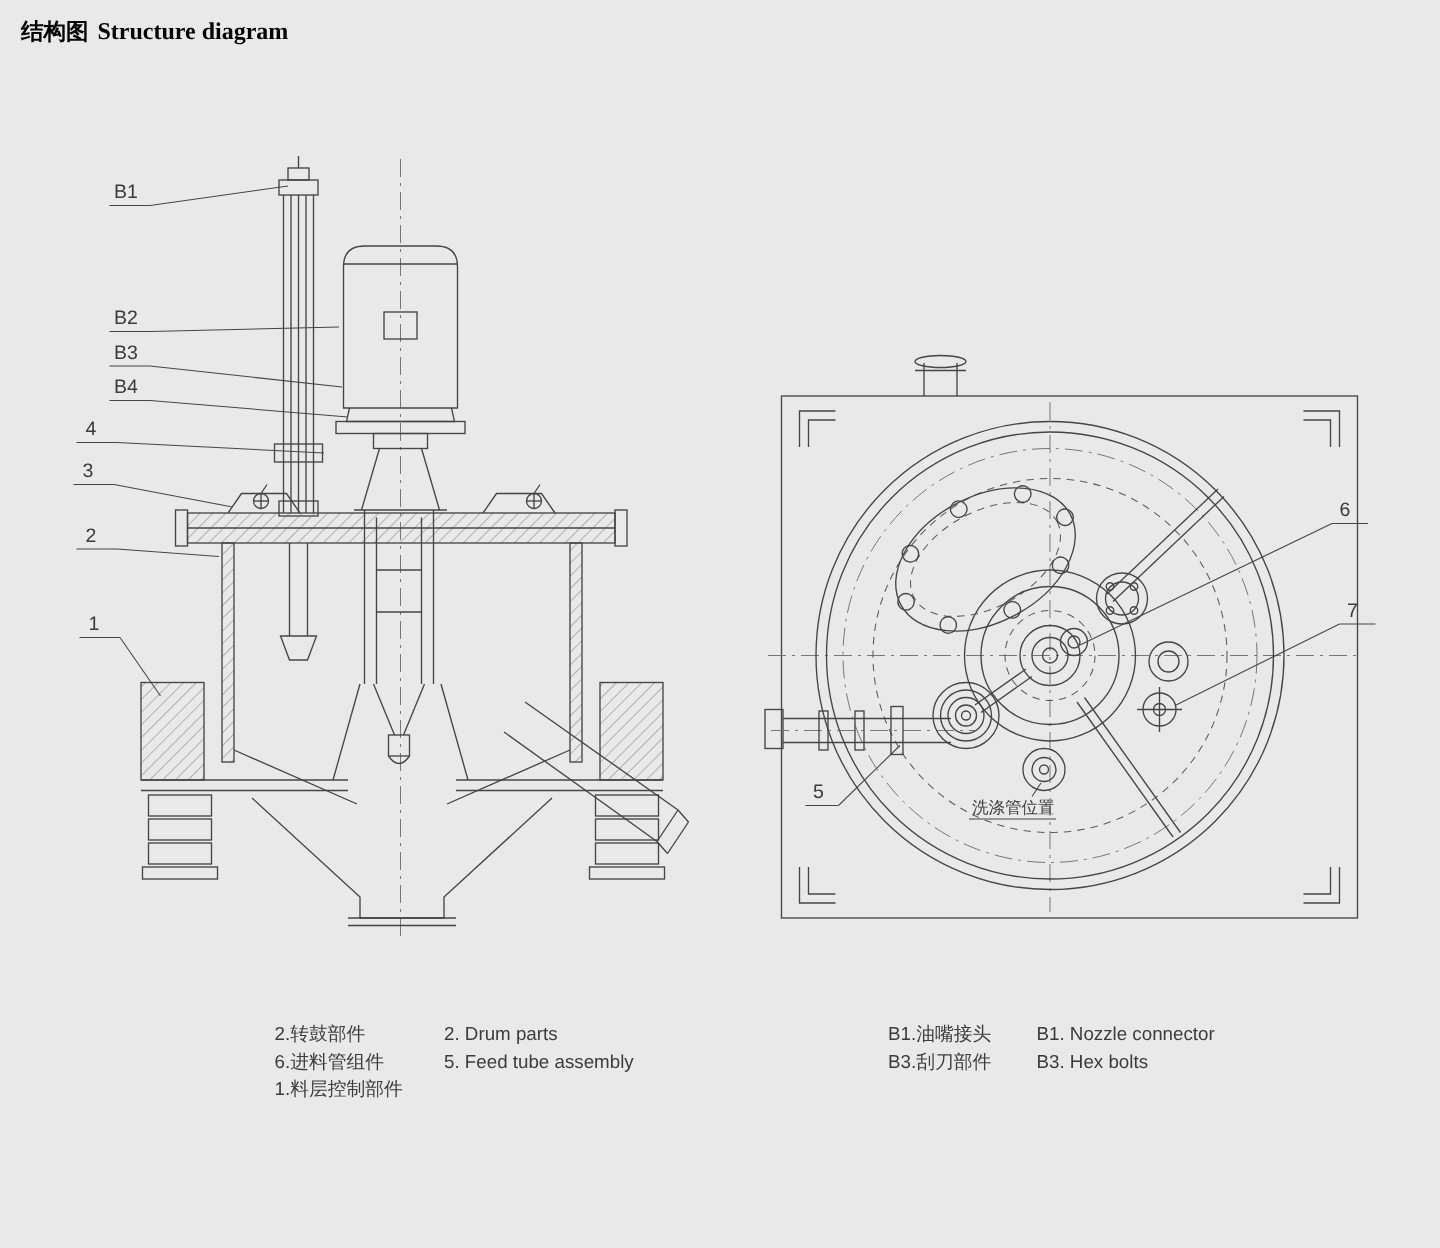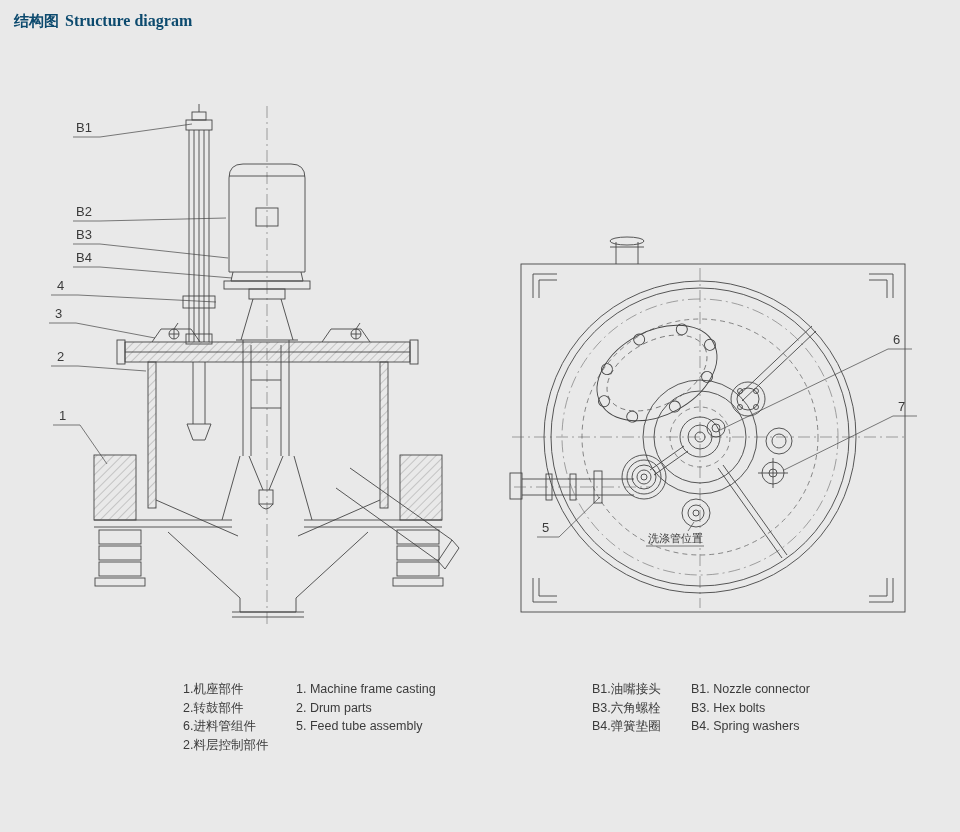--- a/index.html
+++ b/index.html
@@ -4,21 +4,21 @@
 <style>
   * { margin:0; padding:0; box-sizing:border-box; }
   html,body { width:960px; height:832px; }
   body {
     background:#e9e9e9;
     font-family:"Liberation Sans", sans-serif;
     position:relative;
     overflow:hidden;
     color:#3b3b3b;
   }
-  .title { position:absolute; left:14px; top:12px; font-weight:bold; font-size:15px; color:#0c4a6e; }
+  .title { position:absolute; left:14px; top:12px; font-weight:bold; font-size:15px; color:#000000; }
   .title .en { font-family:"Liberation Serif", serif; font-size:16px; margin-left:6px; }
   svg.drawing { position:absolute; left:0; top:0; }
   .ln { stroke:#454545; fill:none; stroke-width:0.9; }
   .cl { stroke-dasharray:12 4 2 4; stroke-width:0.6; stroke:#6a6a6a; }
   .dsh { stroke-dasharray:5 4; stroke-width:0.7; stroke:#5a5a5a; }
   .thin { stroke-width:0.7; stroke:#454545; }
   .lbl { fill:#3b3b3b; stroke:none; font-size:13px; font-family:"Liberation Sans", sans-serif; }
   .zh-small { font-size:11px; }
   .legend { position:absolute; top:680px; font-size:12.5px; line-height:18.6px; }
   .legend-parts { left:183px; }
@@ -309,42 +309,34 @@
     <line class="thin" x1="559" y1="537" x2="600" y2="497"></line>
 
     <text class="lbl zh-small" x="648" y="542">洗涤管位置</text>
     <line class="thin" x1="646" y1="546" x2="704" y2="546"></line>
     <line class="thin" x1="688" y1="531" x2="694" y2="522"></line>
   </g>
 </svg>
 
 <div class="legend legend-parts">
   <div class="row">
-    <span class="zh">1.机座部件</span>
-    <span class="en">1. Machine frame casting</span>
-  </div>
-  <div class="row">
     <span class="zh">2.转鼓部件</span>
     <span class="en">2. Drum parts</span>
   </div>
   <div class="row">
     <span class="zh">6.进料管组件</span>
     <span class="en">5. Feed tube assembly</span>
   </div>
   <div class="row">
-    <span class="zh">2.料层控制部件</span>
+    <span class="zh">1.料层控制部件</span>
   </div>
 </div>
 
 <div class="legend legend-bolts">
   <div class="row">
     <span class="zh">B1.油嘴接头</span>
     <span class="en">B1. Nozzle connector</span>
   </div>
   <div class="row">
-    <span class="zh">B3.六角螺栓</span>
+    <span class="zh">B3.刮刀部件</span>
     <span class="en">B3. Hex bolts</span>
   </div>
-  <div class="row">
-    <span class="zh">B4.弹簧垫圈</span>
-    <span class="en">B4. Spring washers</span>
-  </div>
 </div>
 
 </body></html>

